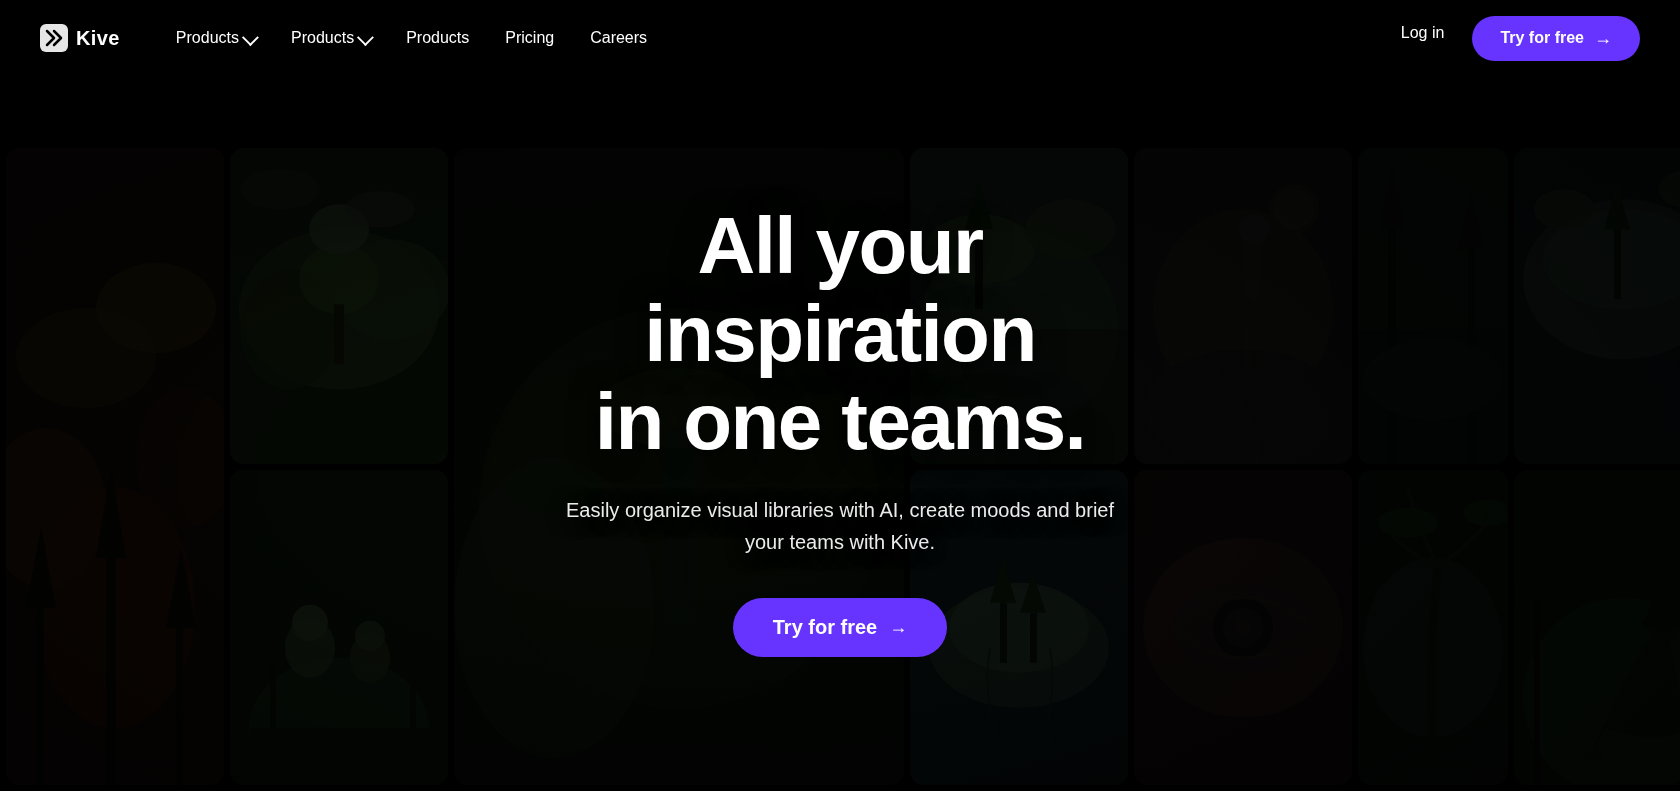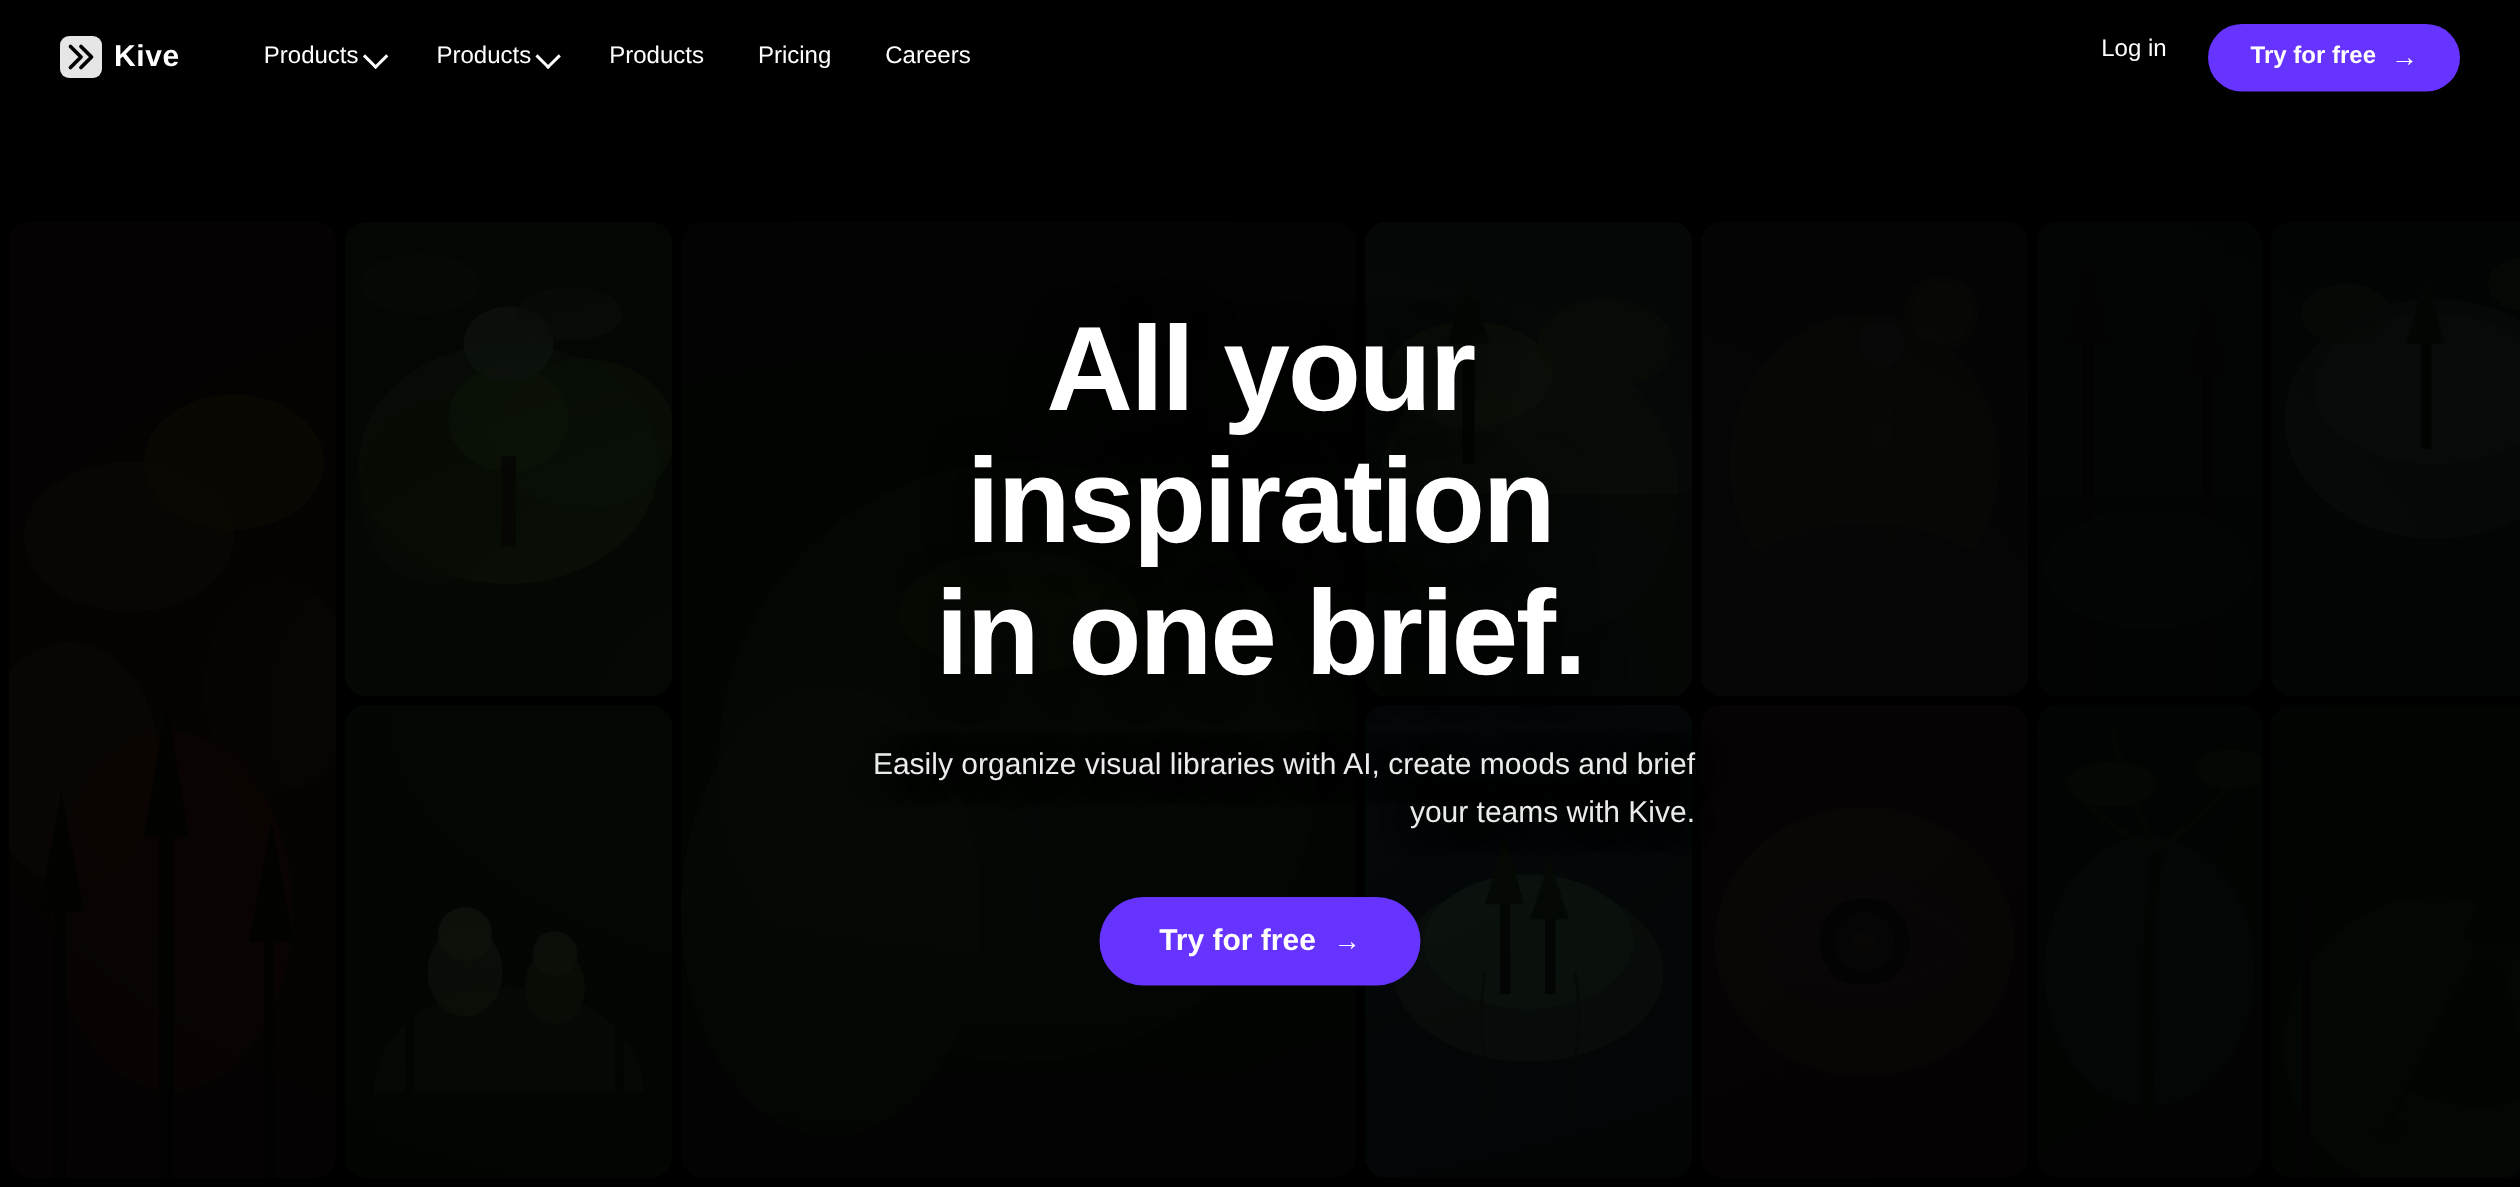--- a/index.html
+++ b/index.html
@@ -132,21 +132,20 @@
       letter-spacing: -0.02em;
     }
     .hero-subtitle {
       font-size: 20px;
       font-weight: 400;
       line-height: 1.6;
       max-width: 580px;
       color: rgba(255,255,255,0.92);
       margin-bottom: 40px;
       text-shadow: 0 2px 20px rgba(0,0,0,0.8);
-      text-align: right;
     }
     .hero-cta {
       background: #6633ff;
       color: #fff;
       font-size: 20px;
       font-weight: 600;
       padding: 18px 40px;
       border-radius: 50px;
       cursor: pointer;
       display: flex;
@@ -410,21 +409,21 @@
       </svg>
     </div>
 
   </div>
 
   <div style="position:absolute;top:0;left:0;right:0;bottom:0;background:radial-gradient(ellipse at 40% 60%, rgba(0,0,0,0.2) 0%, rgba(0,0,0,0.5) 50%, rgba(0,0,0,0.7) 100%);z-index:5;"></div>
 
   <div class="hero-content">
     <h1 class="hero-title">
       <span>All your inspiration</span><br>
-      <span>in one brief.</span>
+      <span>in one teams.</span>
     </h1>
     <p class="hero-subtitle">Easily organize visual libraries with AI, create moods and brief your teams with Kive.</p>
     <button class="hero-cta">
       <span>Try for free</span>
       <span class="arrow-icon">→</span>
     </button>
   </div>
 
 </div>
 

